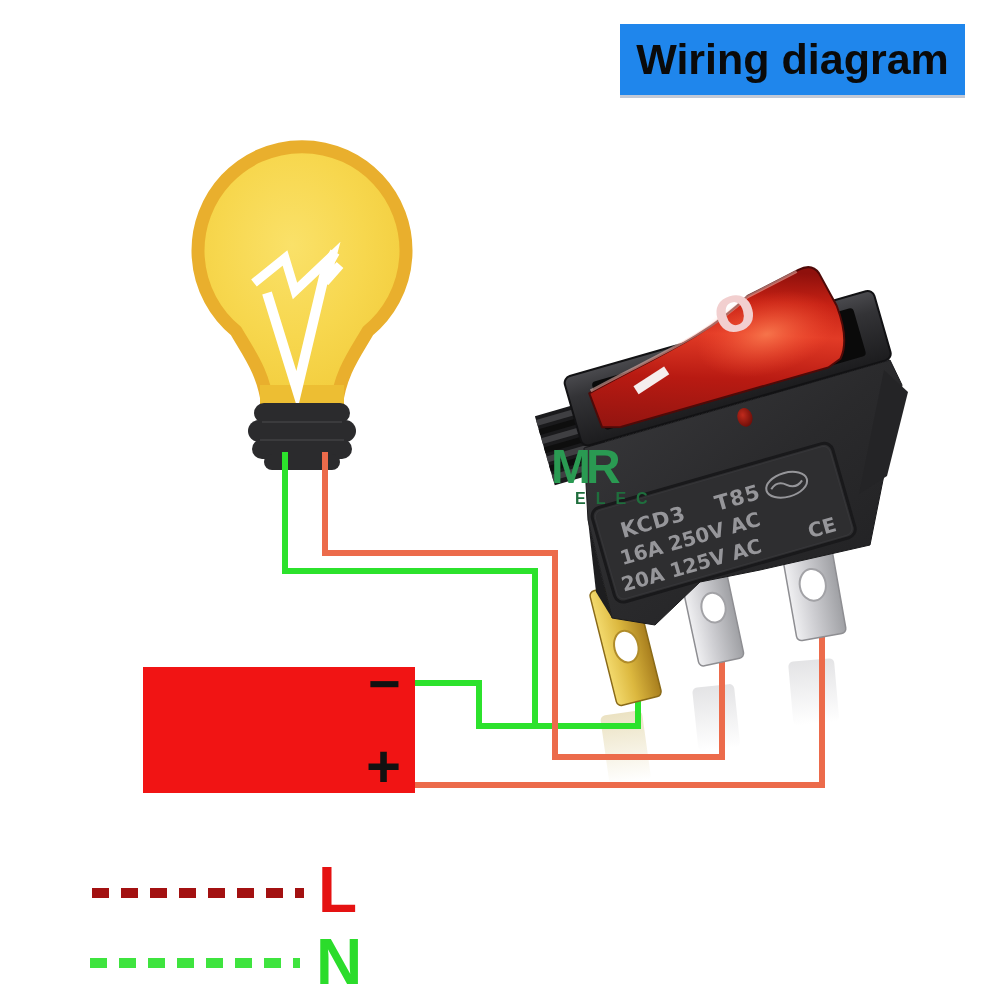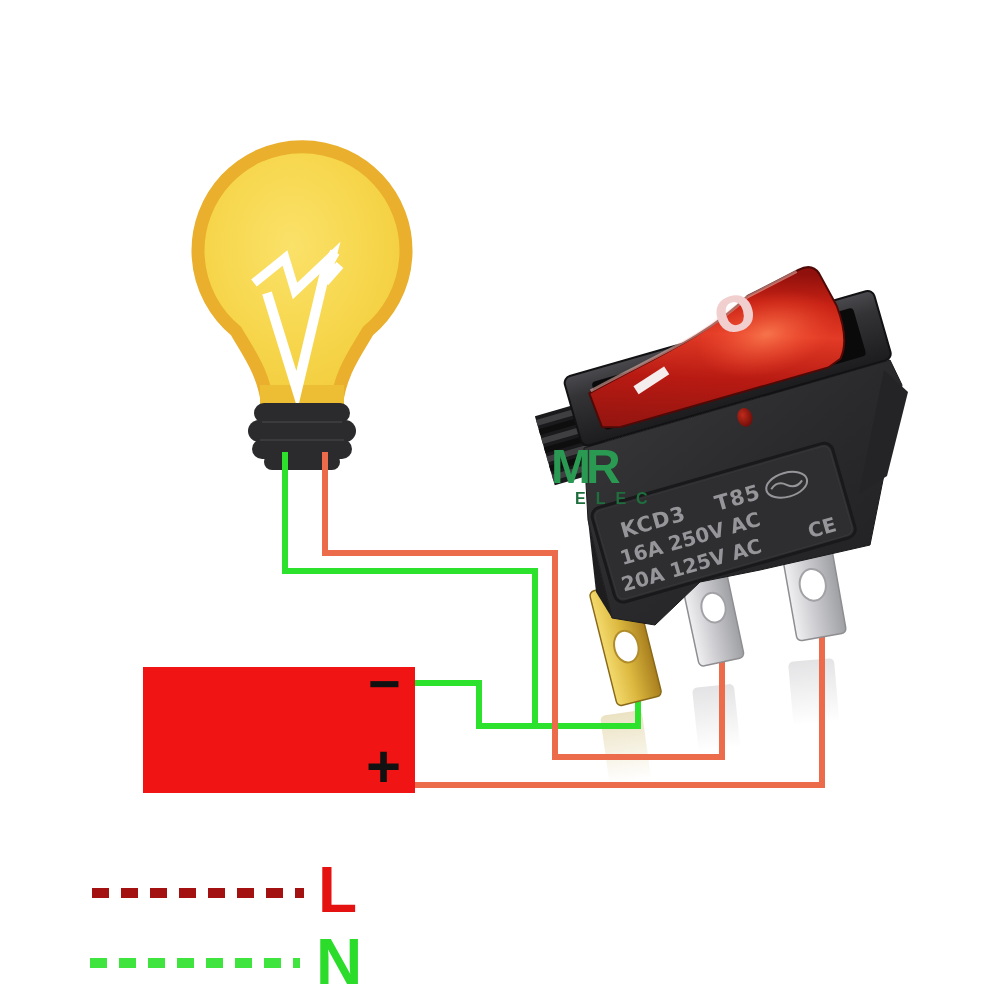--- a/index.html
+++ b/index.html
@@ -158,20 +158,23 @@
     <text x="10" y="88" font-size="20" font-weight="bold" fill="#96969a">20A 125V AC</text>
     <ellipse cx="196" cy="30" rx="21" ry="12" fill="none" stroke="#96969a" stroke-width="2"></ellipse>
     <path d="M 180 30 q 8 -7 16 0 q 8 7 16 0" fill="none" stroke="#96969a" stroke-width="2"></path>
     <text x="204" y="88" font-size="20" font-weight="bold" fill="#96969a">CE</text>
   </g>
 
   <line x1="92" y1="893" x2="304" y2="893" stroke-width="10" stroke-dasharray="17 12" stroke="#a31111"></line>
   <line x1="90" y1="963" x2="300" y2="963" stroke-width="10" stroke-dasharray="17 12" stroke="#3fe43f"></line>
 </svg>
 
+  <div class="banner">
+    <span>Wiring diagram</span>
+  </div>
 
   <div class="battery">
     <span class="neg">−</span>
     <span class="pos">+</span>
   </div>
 
   <div class="watermark">
     <div class="mr">MR</div>
     <div class="elec">ELEC</div>
   </div>

